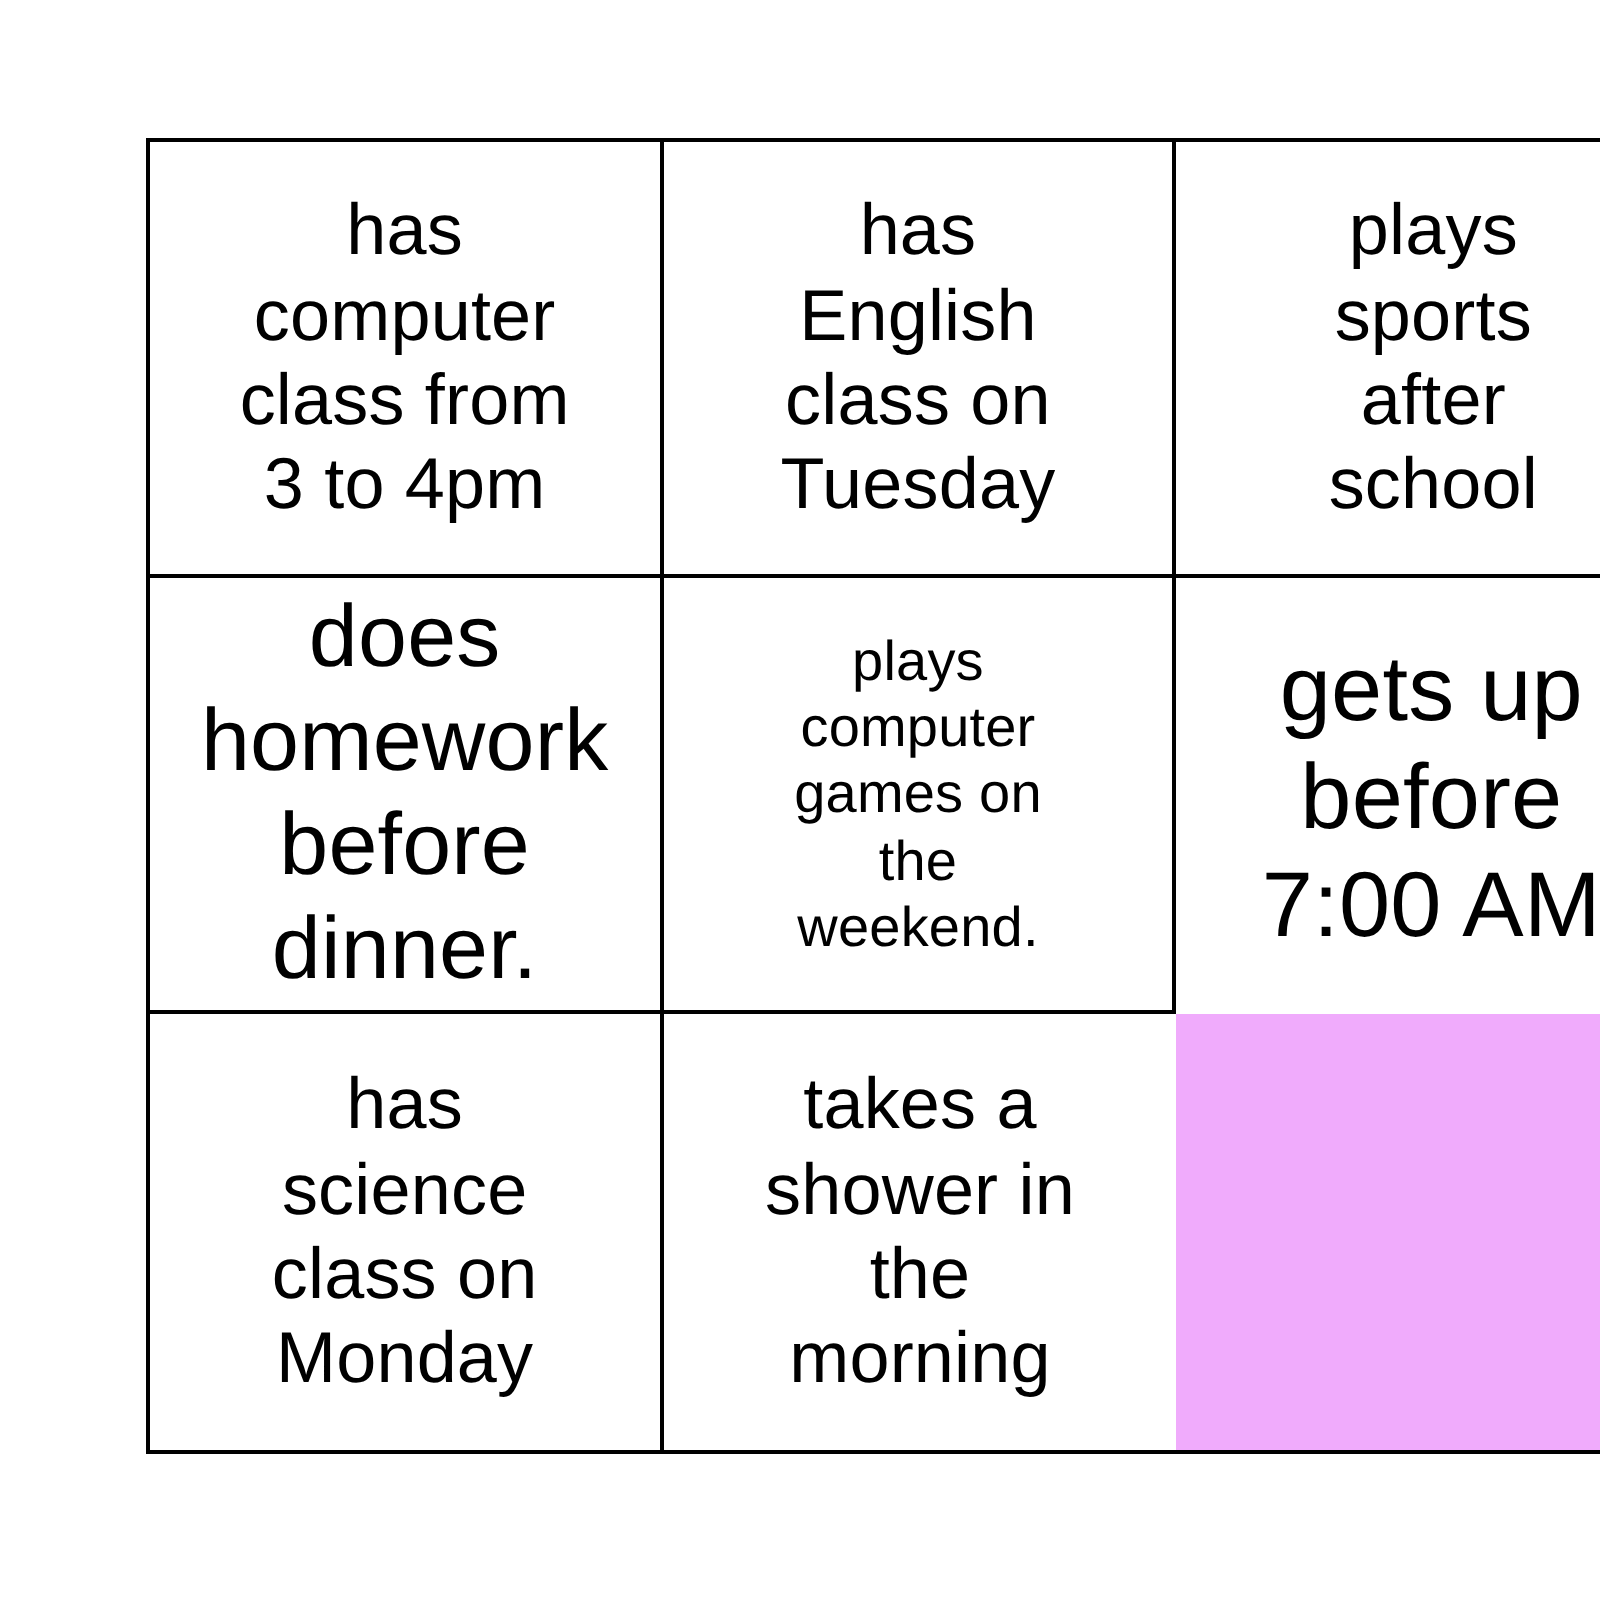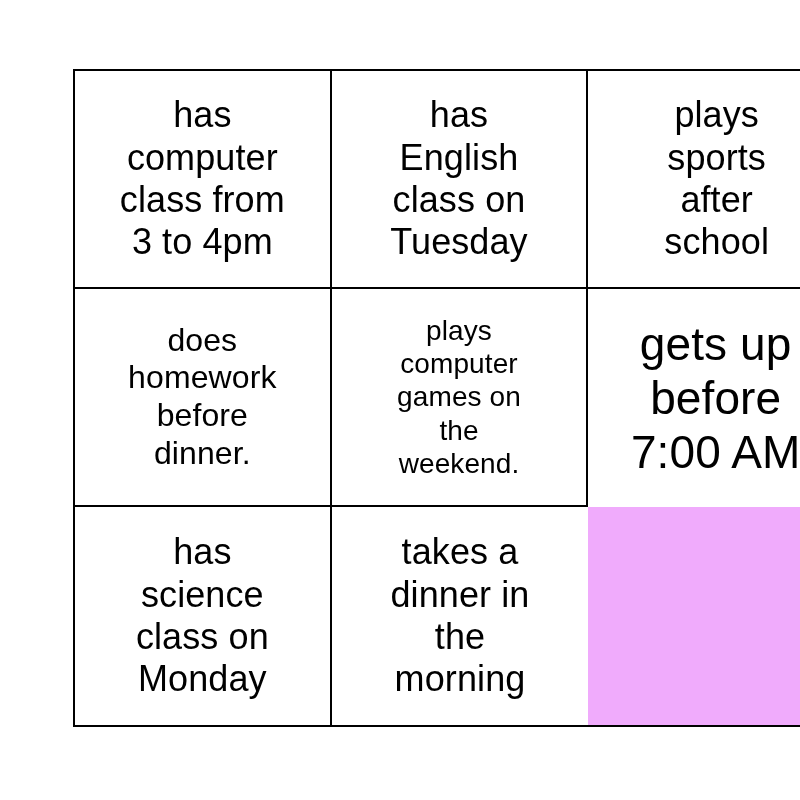--- a/index.html
+++ b/index.html
@@ -60,21 +60,21 @@
     font-family: "Liberation Sans", sans-serif;
     font-weight: 400;
     line-height: 1.18;
     white-space: pre-line;
     letter-spacing: 0.1px;
   }
 
   
   .fs-xl    { font-size: 46px; text-align: center; }
   .fs-lg    { font-size: 42px; }
-  .fs-md-lg { font-size: 32px; }
+  .fs-md-lg { font-size: 44px; }
   .fs-md    { font-size: 36px; }
   .fs-sm    { font-size: 28px; }
 </style>
 </head>
 <body>
 
 <div id="bingo-page">
 
   <div id="bingo-card">
 
@@ -123,20 +123,20 @@
 
     <div class="bingo-cell row-3 col-2">
       <span class="cell-text fs-md">has
 science
 class on
 Monday</span>
     </div>
 
     <div class="bingo-cell row-3 col-3">
       <span class="cell-text fs-md">takes a
-dinner in
+shower in
 the
 morning</span>
     </div>
 
   </div>
 
 </div>
 
 </body></html>

